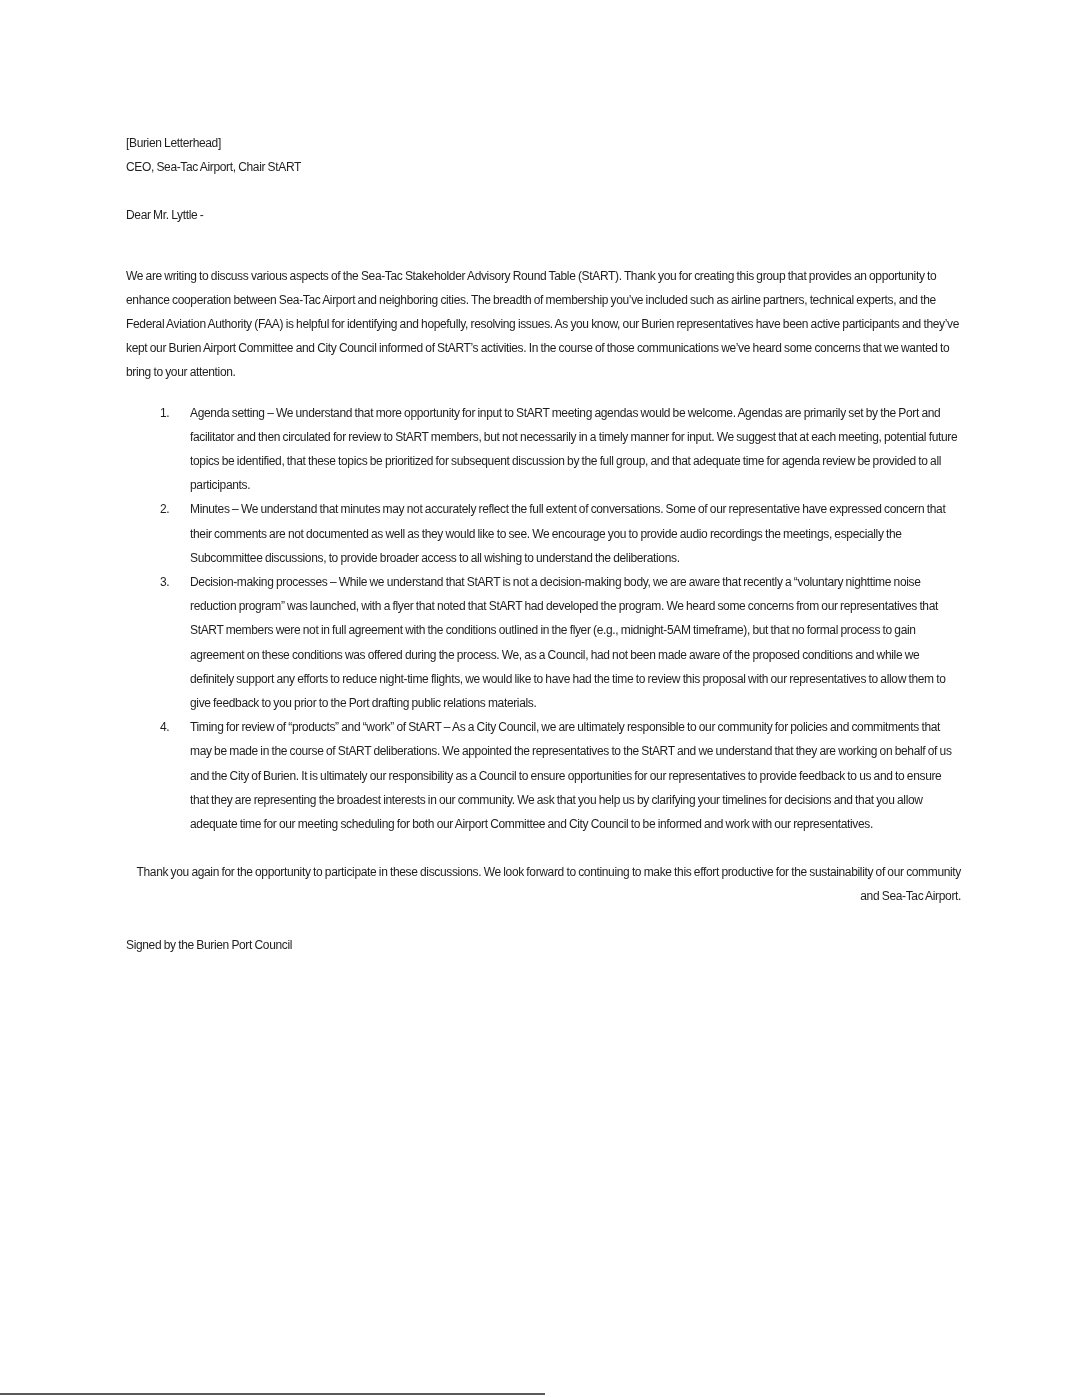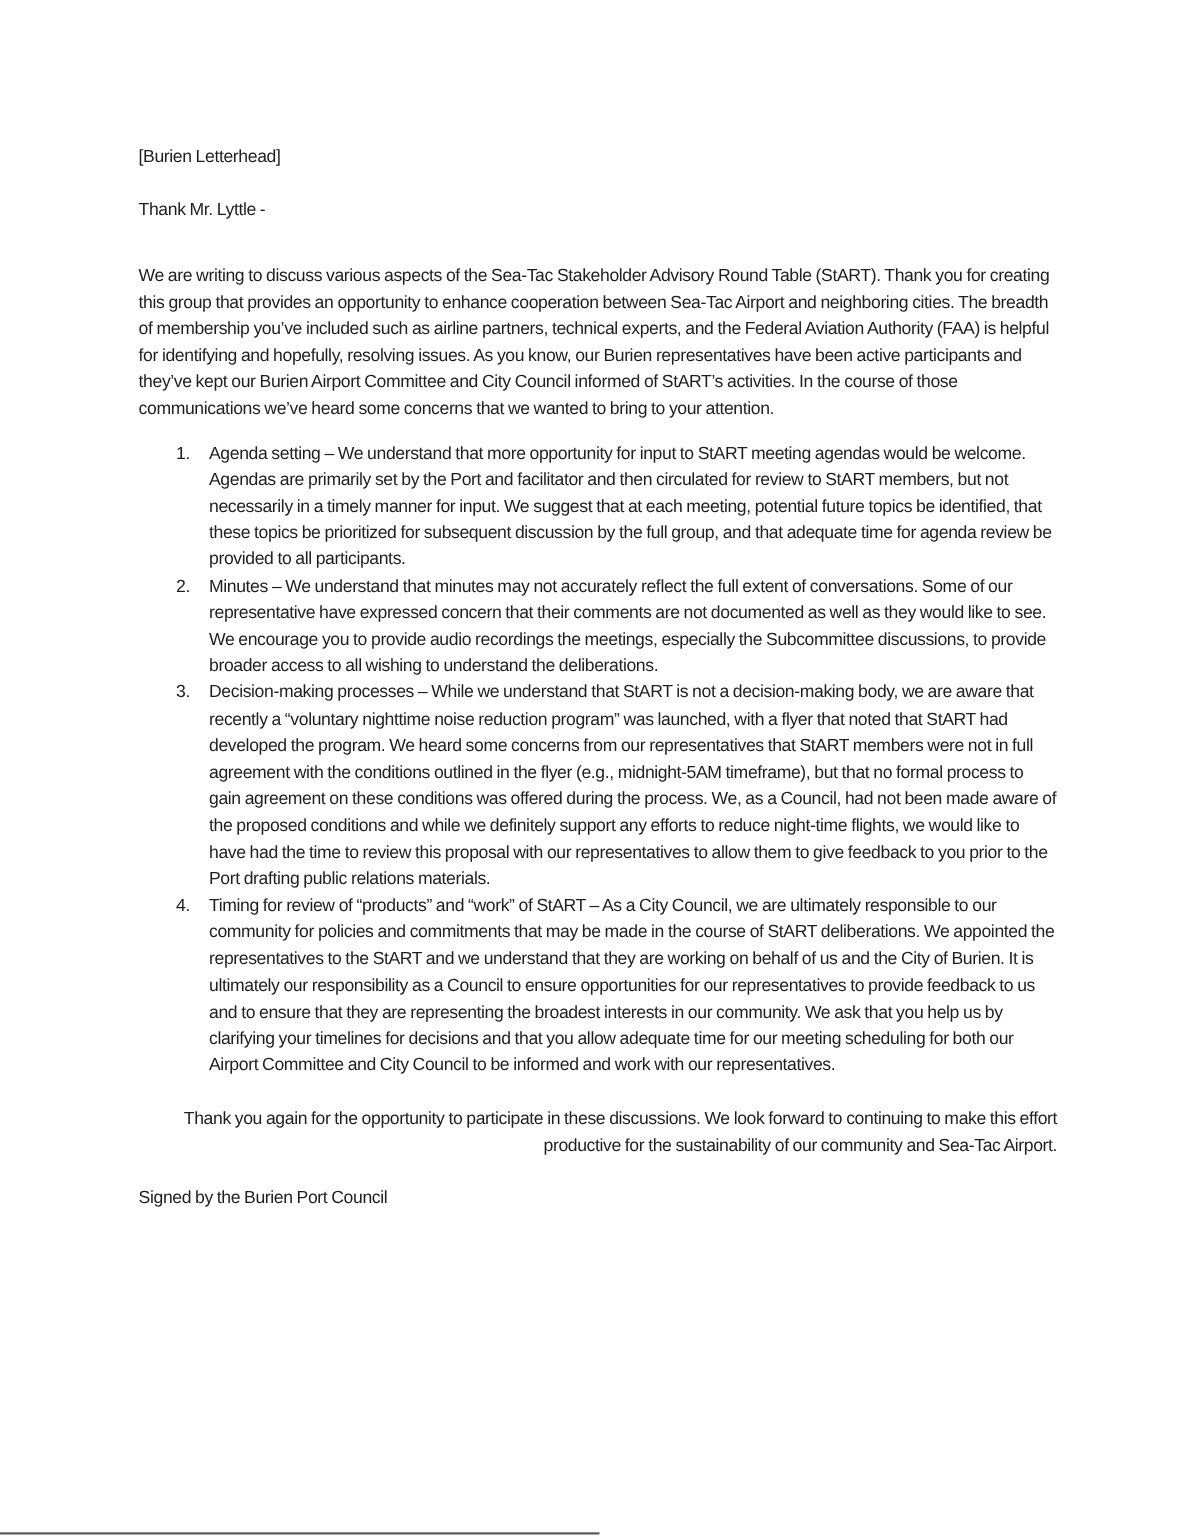--- a/index.html
+++ b/index.html
@@ -13,21 +13,21 @@
       position: relative;
       overflow: hidden;
       font-family: "Liberation Sans", sans-serif;
       color: #1e1e1e;
     }
     .page {
       position: absolute;
       left: 126px;
       top: 131px;
       width: 835px;
-      font-size: 16px;
+      font-size: 12px;
       line-height: 24.2px;
       letter-spacing: -0.35px;
       word-spacing: -0.5px;
     }
     .addr-line { white-space: nowrap; }
     .salutation { margin-top: 24px; }
     .intro { margin-top: 36px; }
     ol.points {
       margin: 16px 0 0 0;
       padding: 0;
@@ -53,23 +53,24 @@
       height: 2px;
       background: #5a5a5a;
     }
   </style>
 </head>
 <body>
 
 <div class="page">
   <div>
     <div class="addr-line">[Burien Letterhead]</div>
+    <div class="addr-line">CEO, Sea-Tac Airport, Chair StART</div>
   </div>
 
-  <div class="salutation">Thank Mr. Lyttle -</div>
+  <div class="salutation">Dear Mr. Lyttle -</div>
 
   <p class="intro" style="margin-bottom:0;">We are writing to discuss various aspects of the Sea-Tac Stakeholder Advisory Round Table (StART). Thank you for creating this group that provides an opportunity to enhance cooperation between Sea-Tac Airport and neighboring cities.  The breadth of membership you’ve included such as airline partners, technical experts, and the Federal Aviation Authority (FAA) is helpful for identifying and hopefully, resolving issues.  As you know, our Burien representatives have been active participants and they’ve kept our Burien Airport Committee and City Council informed of StART’s activities.  In the course of those communications we’ve heard some concerns that we wanted to bring to your attention.</p>
 
   <ol class="points">
     <li>
       <span class="num">1.</span>
       <span class="head">Agenda setting – </span><span>We understand that more opportunity for input to StART meeting agendas would be welcome.  Agendas are primarily set by the Port and facilitator and then circulated for review to StART members, but not necessarily in a timely manner for input.  We suggest that at each meeting, potential future topics be identified, that these topics be prioritized for subsequent discussion by the full group, and that adequate time for agenda review be provided to all participants.</span>
     </li>
     <li>
       <span class="num">2.</span>

